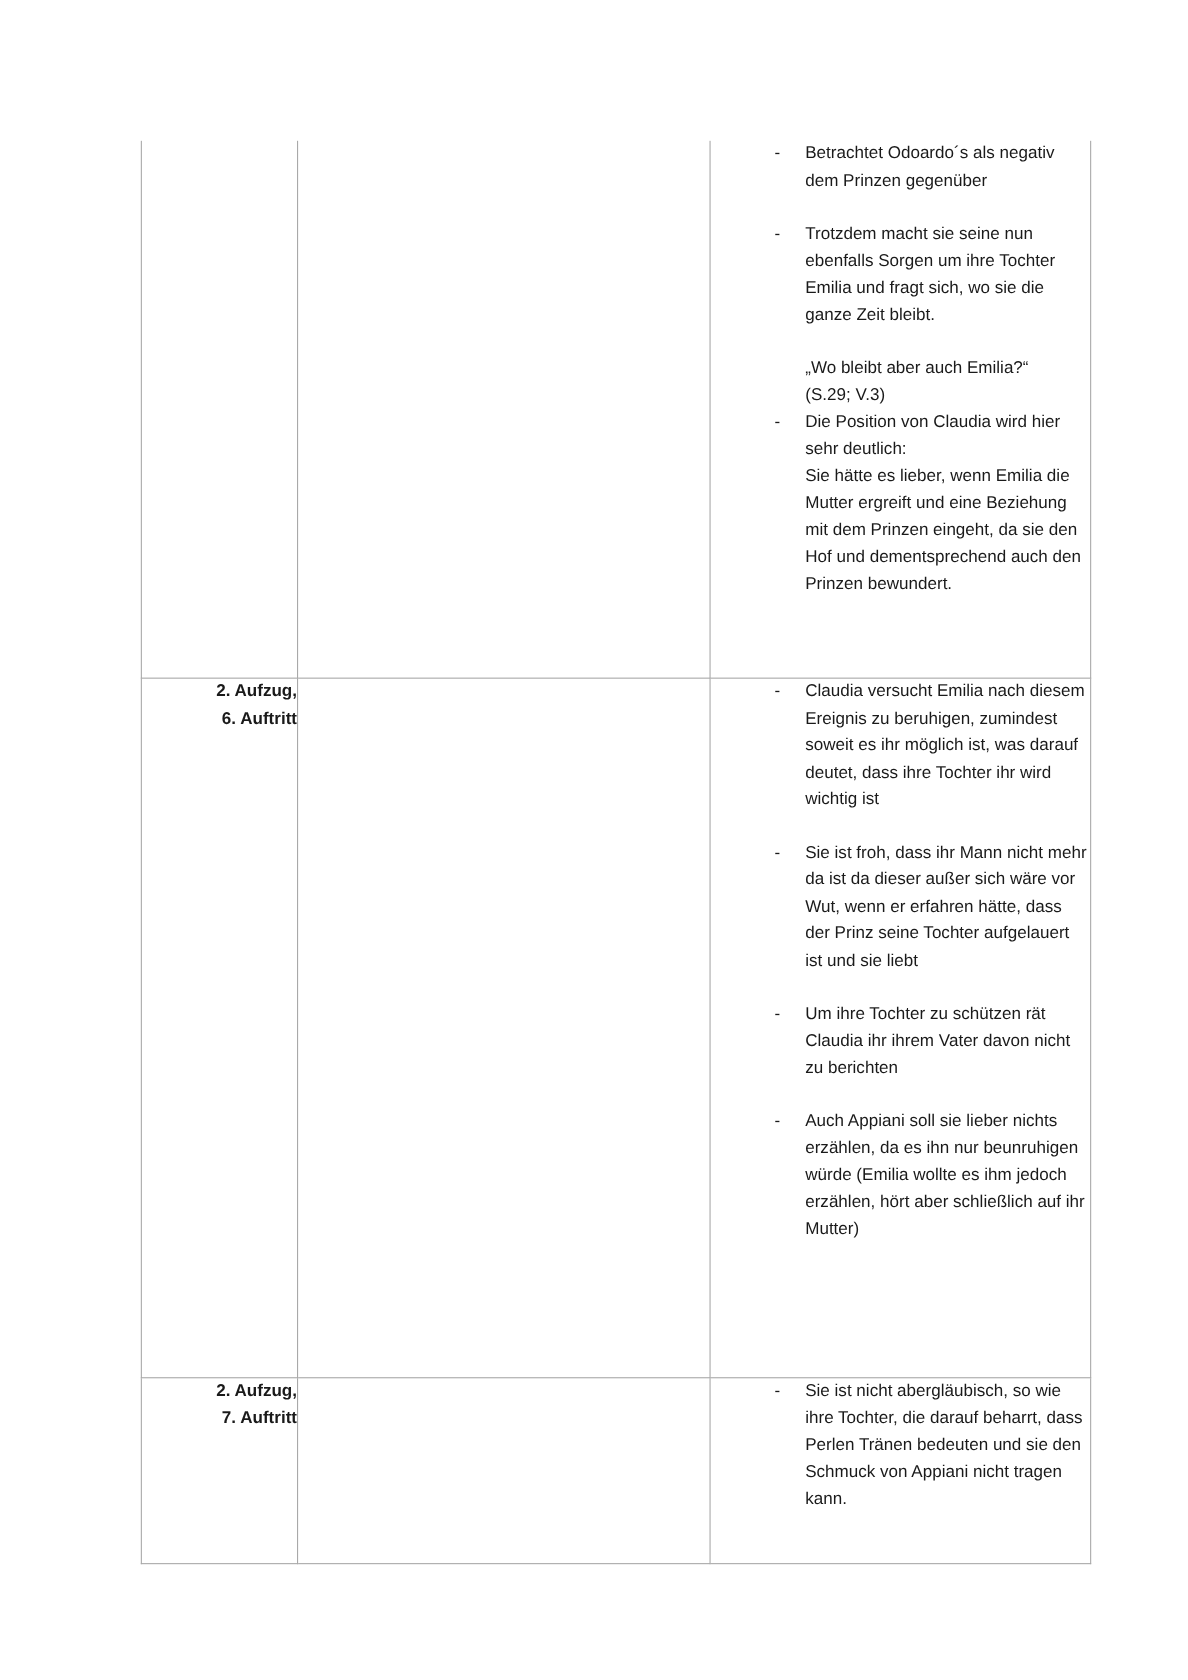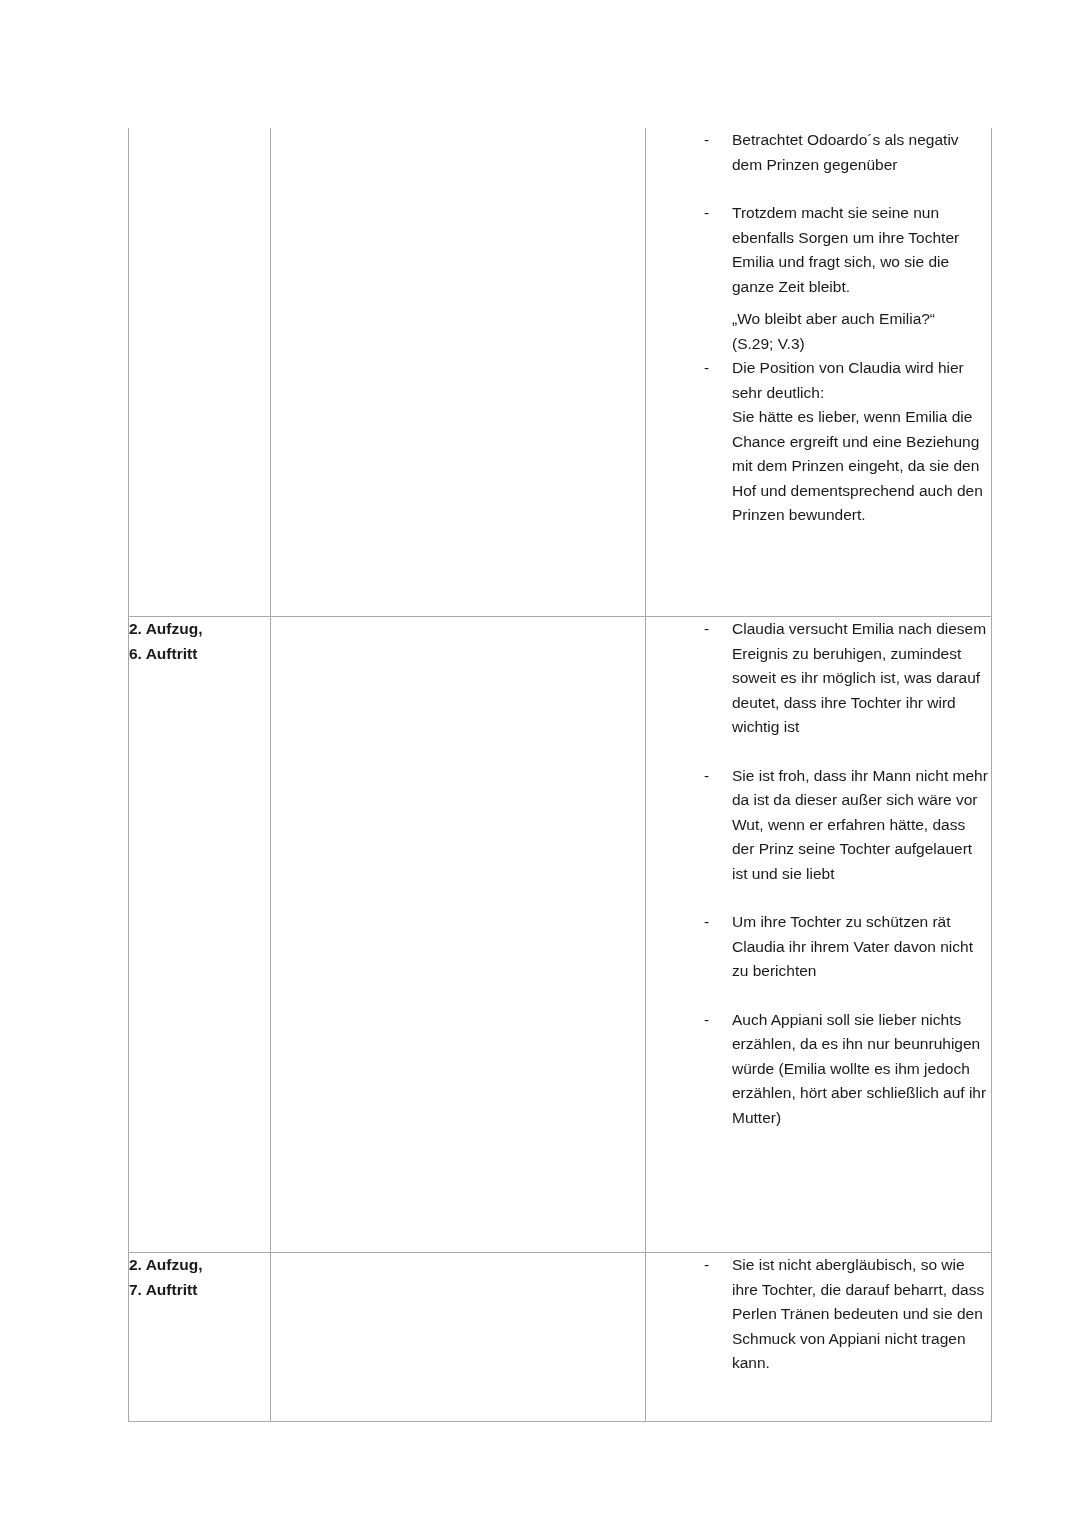--- a/index.html
+++ b/index.html
@@ -44,20 +44,21 @@
     border-bottom: 1px solid #a9a9a9;
     padding: 0;
   }
   .doc-table tr.row-first > td {
     border-top: none;
   }
 
   
   .cell-scene {
     padding: 14px 6px 10px 28px;
+    text-align: right;
   }
   .scene-label {
     font-weight: bold;
     font-size: 15.5px;
     line-height: 24.5px;
     white-space: pre-line;
   }
 
   
   .cell-middle { padding: 0; }
@@ -125,26 +126,26 @@
         <td class="cell-notes">
           <ul class="note-list">
             <li class="note-item tight">
               <span class="dash">-</span>
               <span class="note-text">Betrachtet Odoardo´s als negativ dem Prinzen gegenüber</span>
             </li>
             <li class="note-item tight" style="margin-top:24px;">
               <span class="dash">-</span>
               <span class="note-text">Trotzdem macht sie seine nun ebenfalls Sorgen um ihre Tochter Emilia und fragt sich, wo sie die ganze Zeit bleibt.</span>
             </li>
-            <li class="note-quote" style="margin-top:8px;">„Wo bleibt aber auch Emilia?“
+            <li class="note-quote" style="margin-top:24px;">„Wo bleibt aber auch Emilia?“
 (S.29; V.3)</li>
             <li class="note-item tight">
               <span class="dash">-</span>
               <span class="note-text">Die Position von Claudia wird hier sehr deutlich:
-Sie hätte es lieber, wenn Emilia die Chance ergreift und eine Beziehung mit dem Prinzen eingeht, da sie den Hof und dementsprechend auch den Prinzen bewundert.</span>
+Sie hätte es lieber, wenn Emilia die Mutter ergreift und eine Beziehung mit dem Prinzen eingeht, da sie den Hof und dementsprechend auch den Prinzen bewundert.</span>
             </li>
           </ul>
         </td>
       </tr>
 
       <tr>
         <td class="cell-scene" style="height:635px;">
           <div class="scene-label">2. Aufzug,
 6. Auftritt</div>
         </td>

